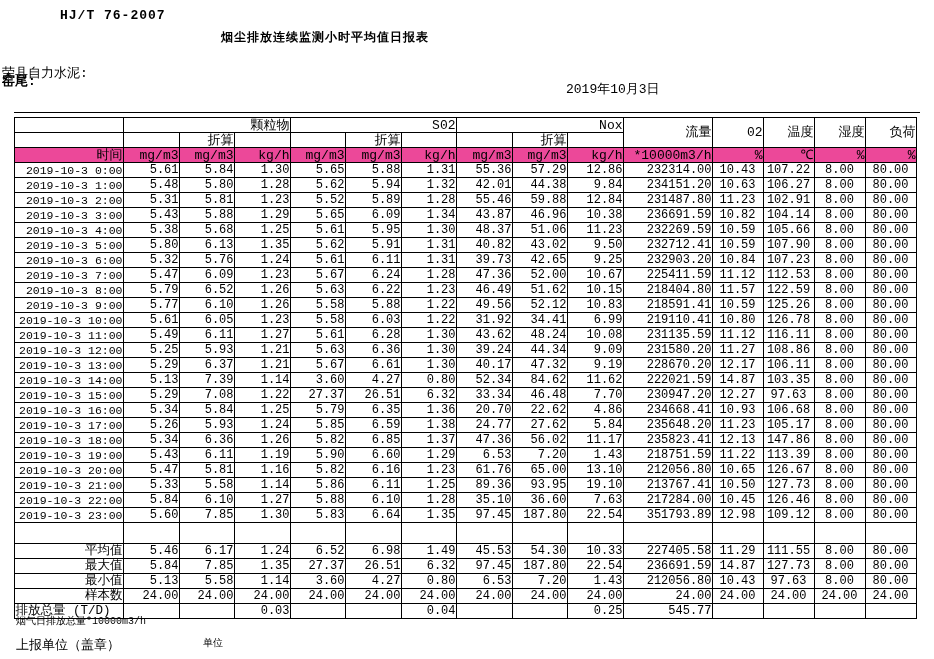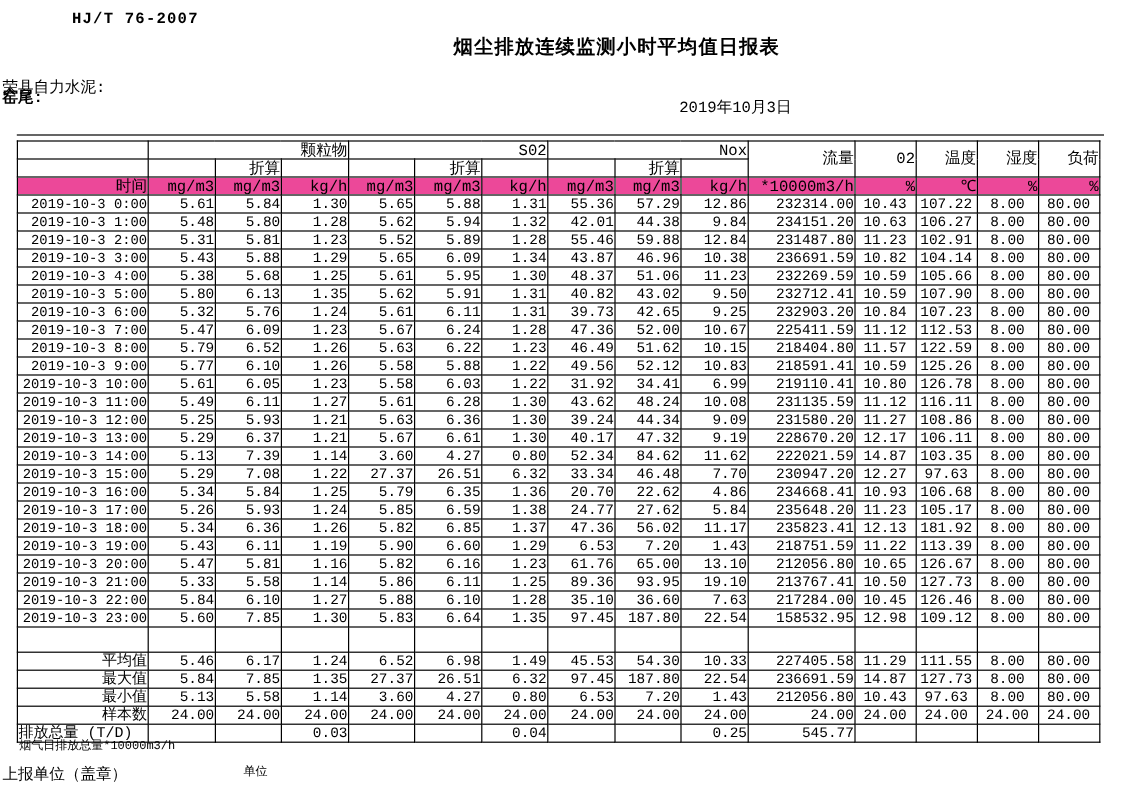--- a/index.html
+++ b/index.html
@@ -1,38 +1,38 @@
 <!DOCTYPE html>
 <html><head>
 <meta charset="utf-8">
 <style>
   html,body{margin:0;padding:0;background:#fff;}
   body{width:934px;height:659px;font-family:"Liberation Mono","DejaVu Sans Mono",monospace;color:#000;}
   .page{position:relative;width:934px;height:659px;overflow:hidden;background:#fff;}
   .std{position:absolute;left:20px;top:8px;font-weight:bold;font-size:13px;letter-spacing:1px;padding-left:40px;}
-  .title{position:absolute;left:0;top:29px;width:650px;text-align:right;font-weight:bold;font-size:16px;letter-spacing:1px;}
+  .title{position:absolute;left:0;top:29px;width:650px;text-align:center;font-weight:bold;font-size:12px;letter-spacing:1px;}
   .company{position:absolute;left:2px;top:64px;font-weight:normal;font-size:13px;}
   .loc{position:absolute;left:2px;top:72px;font-weight:bold;font-size:13px;}
   .date{position:absolute;left:566px;top:80px;font-size:13px;}
   .topline{position:absolute;left:14px;top:112px;width:906px;height:1px;background:#000;}
   table.rep{position:absolute;left:14px;top:117px;border-collapse:collapse;table-layout:fixed;font-size:12px;}
   table.rep td{border:1px solid #000;padding:0;height:14px;line-height:13px;overflow:hidden;white-space:nowrap;}
   table.rep thead td{text-align:right;font-size:13px;height:14px;}
   td.green{background:#ec4899;}
   td.unit{font-size:12px;}
   td.time{text-align:right;padding-right:4px;font-size:11.5px;}
   td.num{text-align:right;padding-right:3px;}
   td.flow{padding-right:9px;}
   td.ctr{text-align:center;padding-right:0;}
   td.lbl{text-align:right;padding-right:2px;font-size:12.5px;}
   td.ovf{overflow:visible;text-align:left;}
   td.ovf span{position:relative;left:-12px;font-size:12.5px;}
   tr.spacer td{height:20px;}
   .f1{position:absolute;left:16px;top:614px;font-size:10px;}
-  .f2{position:absolute;left:2px;top:636px;font-size:13px;}
+  .f2{position:absolute;left:16px;top:636px;font-size:13px;}
   .f3{position:absolute;left:203px;top:636px;font-size:10px;}
 </style>
 </head>
 <body>
 
 <div class="page">
   <div class="std">HJ/T  76-2007</div>
   <div class="title">烟尘排放连续监测小时平均值日报表</div>
   <div class="company">荣县自力水泥:</div>
   <div class="loc">窑尾:</div>
@@ -412,21 +412,21 @@
           <td class="num">6.36</td>
           <td class="num">1.26</td>
           <td class="num">5.82</td>
           <td class="num">6.85</td>
           <td class="num">1.37</td>
           <td class="num">47.36</td>
           <td class="num">56.02</td>
           <td class="num">11.17</td>
           <td class="num flow">235823.41</td>
           <td class="ctr">12.13</td>
-          <td class="ctr">181.92</td>
+          <td class="ctr">147.86</td>
           <td class="ctr">8.00</td>
           <td class="ctr">80.00</td>
         </tr>
         <tr>
           <td class="time">2019-10-3 19:00</td>
           <td class="num">5.43</td>
           <td class="num">6.11</td>
           <td class="num">1.19</td>
           <td class="num">5.90</td>
           <td class="num">6.60</td>
@@ -495,21 +495,21 @@
           <td class="time">2019-10-3 23:00</td>
           <td class="num">5.60</td>
           <td class="num">7.85</td>
           <td class="num">1.30</td>
           <td class="num">5.83</td>
           <td class="num">6.64</td>
           <td class="num">1.35</td>
           <td class="num">97.45</td>
           <td class="num">187.80</td>
           <td class="num">22.54</td>
-          <td class="num flow">158532.95</td>
+          <td class="num flow">351793.89</td>
           <td class="ctr">12.98</td>
           <td class="ctr">109.12</td>
           <td class="ctr">8.00</td>
           <td class="ctr">80.00</td>
         </tr>
         <tr class="spacer">
           <td></td>
           <td></td>
           <td></td>
           <td></td>

